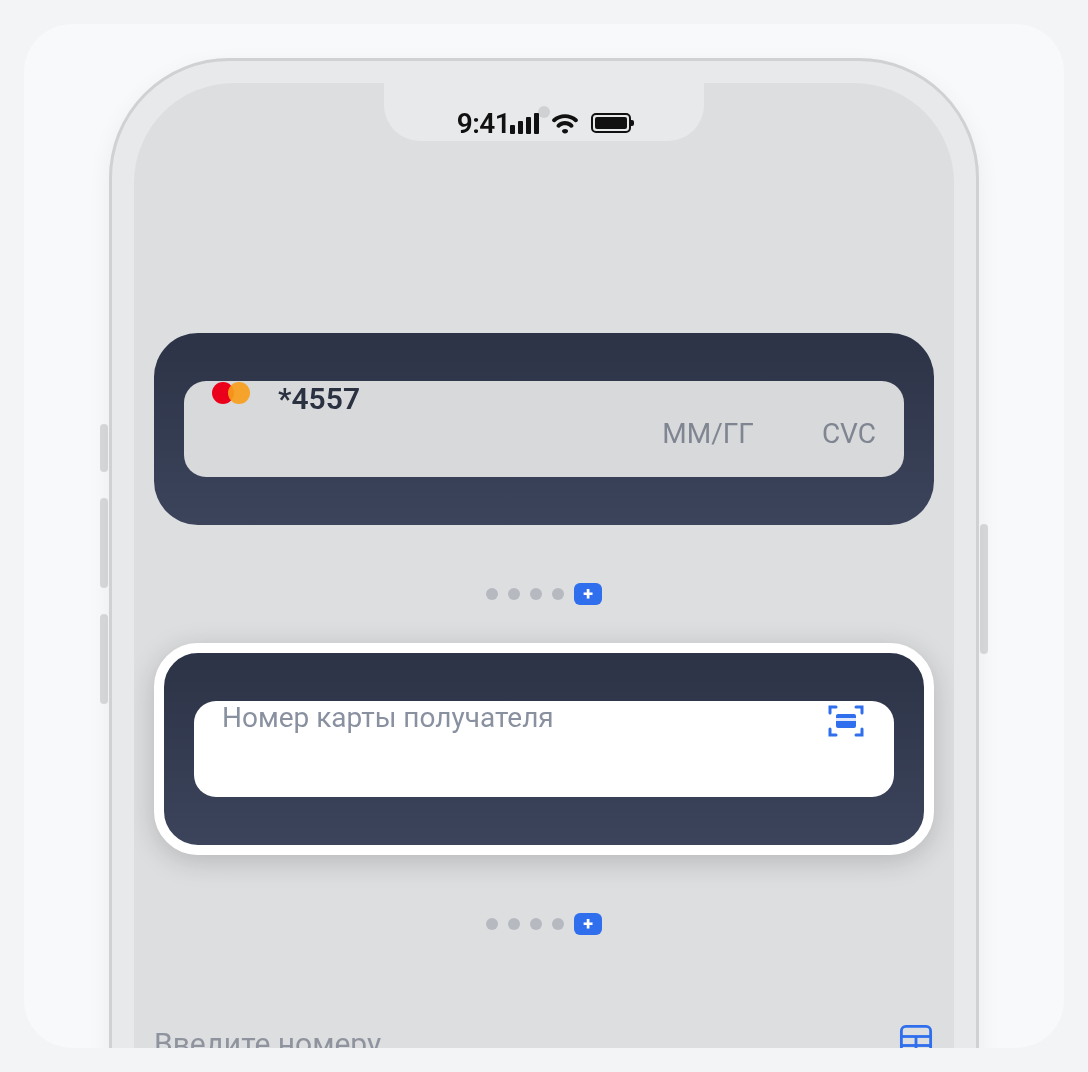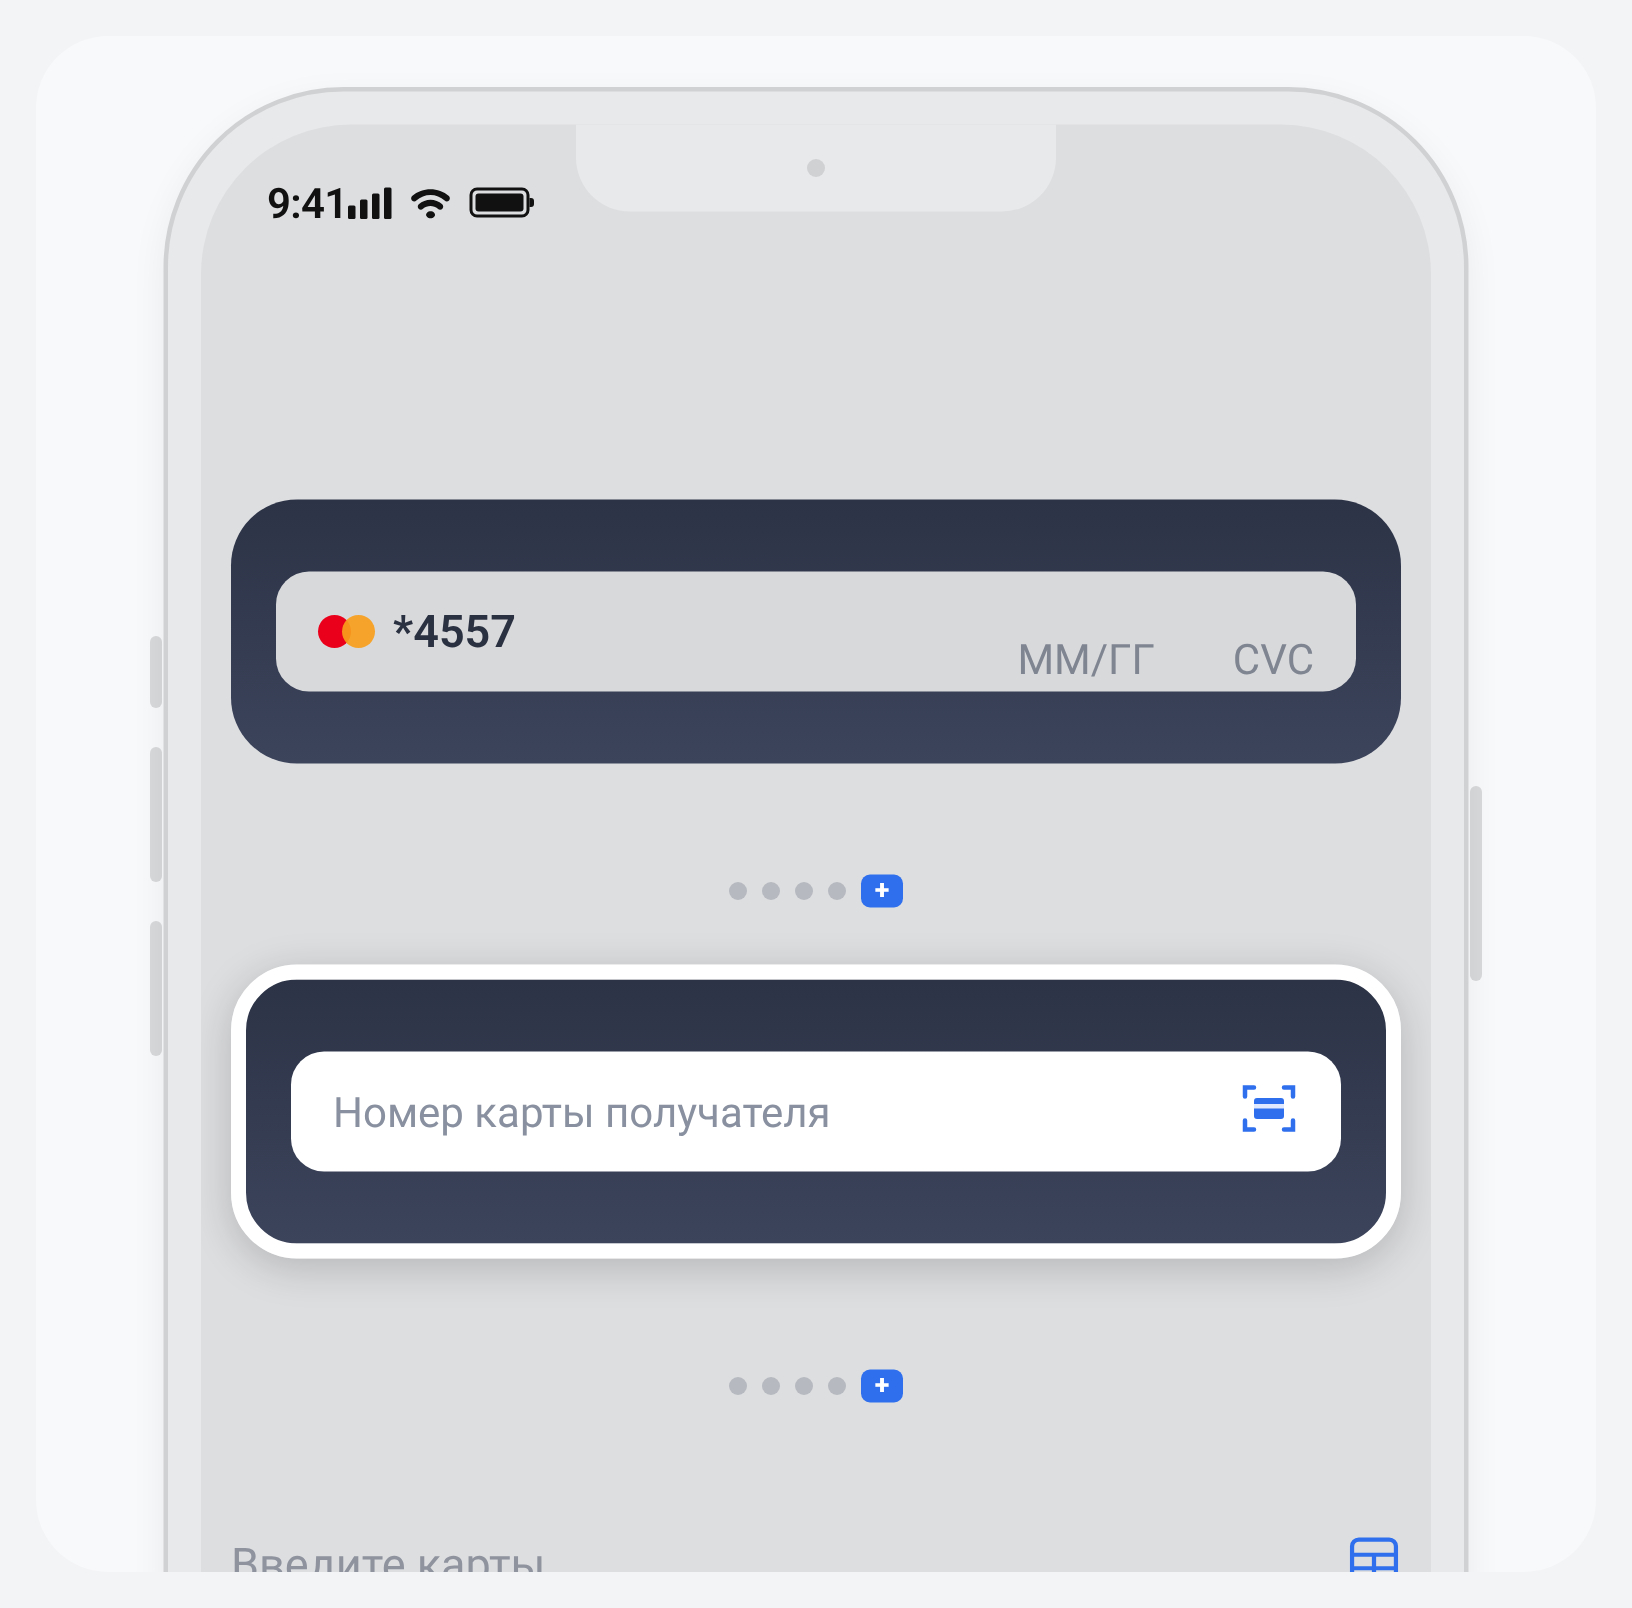--- a/index.html
+++ b/index.html
@@ -63,25 +63,25 @@
   }
   .notch::after{
     content:"";
     width:12px;height:12px;border-radius:50%;
     background:#D0D1D3;
   }
 
   
   .status {
     position: absolute;
-    top: 12px; left: 0; right: 0;
+    top: 0; left: 0; right: 0;
     height: 80px;
     display: flex;
     align-items: center;
-    justify-content: flex-start;
+    justify-content: center;
     padding: 0 44px;
   }
   .status-time {
     font-weight: 600;
     font-size: 28px;
     color: #111;
     letter-spacing: -0.5px;
   }
   .status-icons { display: flex; gap: 12px; align-items: center; }
   .bars { display:flex; align-items:flex-end; gap:3px; height:22px;}
@@ -130,25 +130,24 @@
   .card-block.top { top: 250px; }
   .card-block.bottom {
     top: 560px;
     border: 10px solid #FFFFFF;
     box-shadow: 0 6px 28px rgba(0,0,0,0.18);
   }
 
   .field-row {
     background: #D8D9DB;
     border-radius: 22px;
-    height: 80px;
-    display: flex;
-    align-items: center;
+    height: 96px;
+    display: flex;
     padding: 0 28px;
-    gap: 12px;
+    gap: 28px;
   }
   .card-block.bottom .field-row { background: #FFFFFF; justify-content: space-between; }
 
   .mc { position: relative; width: 38px; height: 24px; flex: 0 0 38px;}
   .mc span{position:absolute;width:22px;height:22px;border-radius:50%;top:1px;}
   .mc span.red{background:#EB001B;left:0;}
   .mc span.ora{background:#F79E1B;right:0;opacity:0.92;}
 
   .num-val {
     font-size: 30px;
@@ -274,21 +273,21 @@
 
       <div class="pager p2">
         <span class="dot"></span>
         <span class="dot"></span>
         <span class="dot"></span>
         <span class="dot"></span>
         <span class="add-pill">+</span>
       </div>
 
       <div class="amount-row">
-        <div class="amount-ph">Введите карты</div>
+        <div class="amount-ph">Введите номеру</div>
         <div class="calc-icon">
           <svg width="36" height="36" viewBox="0 0 32 32">
             <rect x="3" y="3" width="26" height="26" rx="4" fill="none" stroke="#2F6FED" stroke-width="2.5"></rect>
             <line x1="3" y1="12" x2="29" y2="12" stroke="#2F6FED" stroke-width="2.5"></line>
             <line x1="16" y1="12" x2="16" y2="29" stroke="#2F6FED" stroke-width="2.5"></line>
             <line x1="3" y1="20" x2="29" y2="20" stroke="#2F6FED" stroke-width="2.5"></line>
           </svg>
         </div>
       </div>
 

